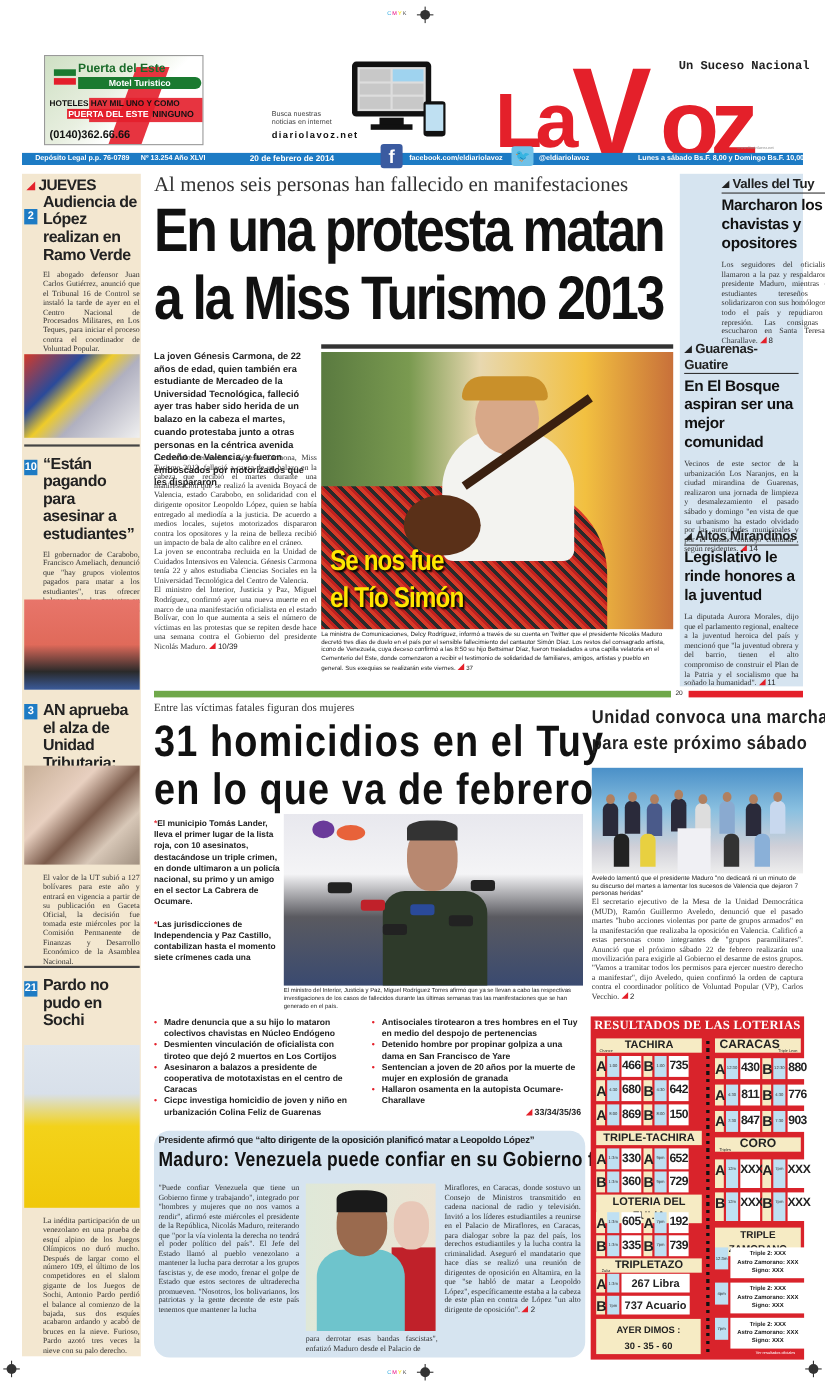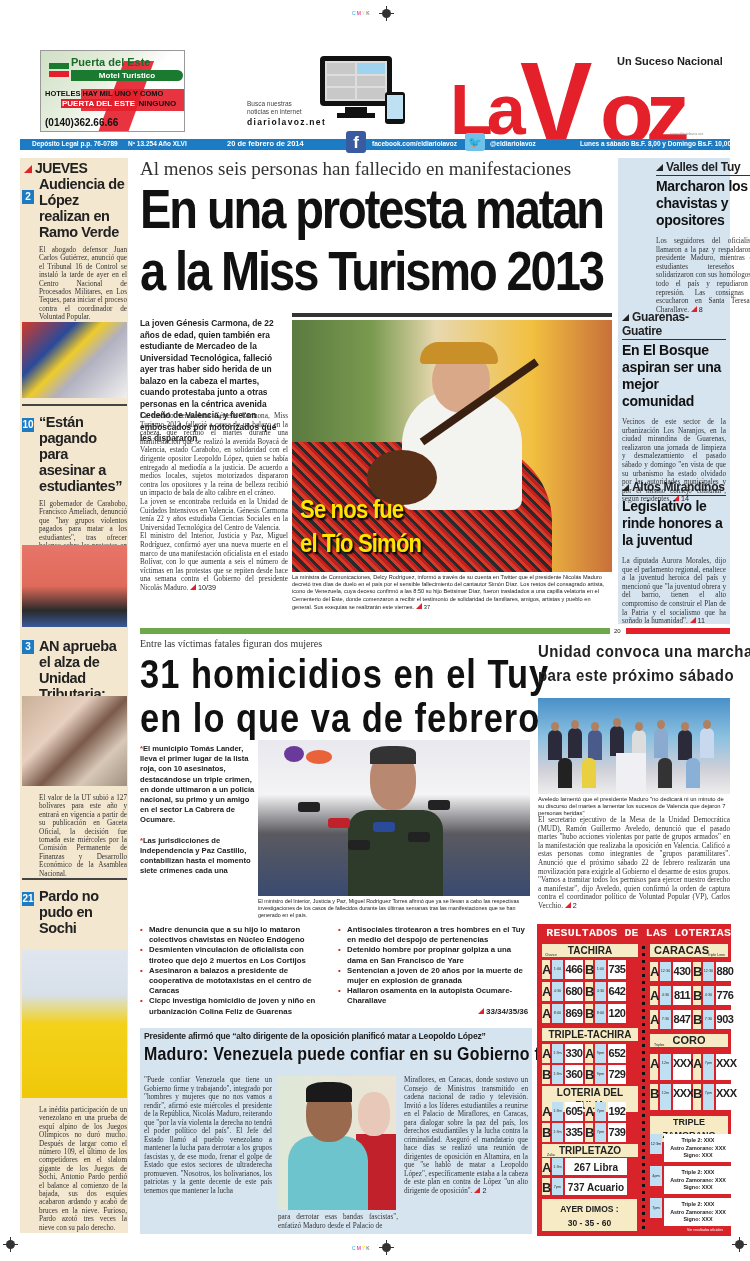--- a/index.html
+++ b/index.html
@@ -33,21 +33,21 @@
   .monitor .scr div { background:#c8c8c8; } .monitor .scr div.b { background:#9fd3ef; }
   .stand { left: 345px; top: 107px; width: 22px; height: 8px; background:#111; }
   .stand2 { left: 337px; top: 113px; width: 38px; height: 5px; background:#111; }
   .phone { left: 385px; top: 92px; width: 20px; height: 32px; background:#111; border-radius:3px; padding:3px 2px 5px; }
   .phone div { width:100%; height:100%; background:#bfe0f2; }
 
   .logo { left: 450px; top: 44px; width: 225px; height: 92px; color:#e4202a; font-family:"Liberation Sans",sans-serif; font-weight:bold; }
   .logo .la { position:absolute; left:0; top:26px; font-size:70px; letter-spacing:-6px; }
   .logo .v { position:absolute; left:70px; top:-8px; font-size:118px; letter-spacing:-8px; transform: scaleX(0.92); transform-origin:left; }
   .logo .oz { position:absolute; left:150px; top:18px; font-size:88px; letter-spacing:-8px; }
-  .tagline { left: 617px; top: 55px; font-size: 11px; color:#222; font-family:Liberation Sans, sans-serif; font-weight:bold; }
+  .tagline { left: 617px; top: 55px; font-size: 11px; color:#222; font-family:Liberation Mono, monospace; font-weight:bold; }
   .logo-url { left:670px; top:131px; font-size:4px; color:#888; }
 
   .bluebar { left: 20px; top: 139px; width: 710px; height: 11px; background:#1d7bc4; color:#fff; font-family:"Liberation Sans",sans-serif; font-size:6.5px; font-weight:bold; }
   .bluebar span { position:absolute; top:1px; white-space:nowrap; }
   .fb { left: 346px; top: 131px; width: 20px; height: 22px; background:#3b5ba0; color:#fff; font-family:"Liberation Sans",sans-serif; font-weight:bold; font-size:17px; text-align:center; line-height:24px; border-radius:3px; }
   .tw { left: 465px; top: 133px; width: 20px; height: 18px; background:#6fc1e8; color:#fff; font-size:11px; text-align:center; line-height:18px; border-radius:3px; }
 
   
   .leftcol { left: 20px; top: 158px; width: 108px; height: 1075px; background:#f3e7d0; }
   .lc-head { left: 24px; top: 160px; font-size: 14px; color:#222; }
@@ -102,42 +102,42 @@
   .police-photo .logo2 { position:absolute; left:48px; top:10px; width:26px; height:14px; background:#e8623a; border-radius:50%; }
   .police-cap { left: 258px; top: 898px; width: 272px; font-family:"Liberation Sans",sans-serif; font-size:5.4px; line-height:7px; color:#222; }
   .bul-list { font-family:"Liberation Sans",sans-serif; font-weight:bold; font-size:7.8px; line-height:10.2px; color:#222; }
   .bul-list li { list-style:none; padding-left:9px; position:relative; }
   .bul-list li::before { content:"•"; color:#e4202a; position:absolute; left:0; top:0; }
   .bl1 { left: 140px; top: 925px; width: 190px; }
   .bl2 { left: 338px; top: 925px; width: 195px; }
   .ref2 { left: 478px; top: 1007px; font-size:8px; font-family:"Liberation Sans",sans-serif; font-weight:bold; }
 
   
-  .maduro { left: 140px; top: 1028px; width: 392px; height: 206px; background:#d6e4f0; }
+  .maduro { left: 140px; top: 1028px; width: 392px; height: 206px; background:#d6e4f0;border-radius:14px; }
   .mkicker { position:absolute; left:4px; top:3px; font-family:"Liberation Sans",sans-serif; font-weight:bold; font-size:8.6px; color:#222; letter-spacing:-0.2px; }
   .mhead { position:absolute; left:4px; top:15px; font-family:"Liberation Sans",sans-serif; font-weight:bold; font-size:18.5px; color:#111; letter-spacing:0.3px; white-space:nowrap; transform:scaleX(0.86); transform-origin:left; }
   .mcol { position:absolute; font-size:7.2px; line-height:8.5px; color:#333; text-align:justify; }
   .mphoto { position:absolute; left:138px; top:48px; width:118px; height:134px; background: linear-gradient(90deg,#dfe8d8,#ece4d4); overflow:hidden; }
   .mphoto .m1 { position:absolute; left:10px; top:60px; width:80px; height:80px; background:#6ec4cc; border-radius:25px 25px 0 0; }
   .mphoto .m1h { position:absolute; left:28px; top:10px; width:46px; height:56px; background:#9a6a4e; border-radius:45%; }
   .mphoto .m1hr { position:absolute; left:28px; top:6px; width:46px; height:20px; background:#1a1a1a; border-radius:40% 40% 0 0; }
   .mphoto .m2 { position:absolute; left:78px; top:58px; width:44px; height:80px; background:#c0212a; }
   .mphoto .m2h { position:absolute; left:80px; top:16px; width:32px; height:44px; background:#e8c8b8; border-radius:45%; }
 
   
   .uhead { left: 538px; top: 640px; font-family:"Liberation Sans",sans-serif; font-weight:bold; font-size:17px; line-height:24px; color:#222; letter-spacing:0.5px; transform:scaleX(0.88); transform-origin:left top; white-space:nowrap; }
   .uphoto { left: 538px; top: 698px; width: 192px; height: 96px; background: linear-gradient(180deg,#4a90c8 0%,#8ac0e0 40%,#d0d0d8 75%,#eee 100%); overflow:hidden; }
   .uphoto .p { position:absolute; width:14px; height:30px; background:#2a2a3a; border-radius:6px 6px 0 0; }
   .uphoto .ph { position:absolute; width:8px; height:9px; background:#b08060; border-radius:50%; }
   .ucap { left: 538px; top: 796px; width: 192px; font-family:"Liberation Sans",sans-serif; font-size:5.8px; line-height:7px; color:#222; }
   .ubody { left: 538px; top: 816px; width: 192px; font-size:7.2px; line-height:8.6px; color:#333; text-align:justify; }
 
   
   .lot { left: 537px; top: 924px; width: 194px; height: 312px; background:#d9232b; }
-  .lot-title { position:absolute; left:0; top:2px; width:100%; text-align:right; font-family:Liberation Mono, monospace; font-weight:bold; font-size:11.5px; color:#fff; letter-spacing:0.2px; }
+  .lot-title { position:absolute; left:0; top:2px; width:100%; text-align:center; font-family:Liberation Serif, serif; font-weight:bold; font-size:11.5px; color:#fff; letter-spacing:0.2px; }
   .lband { position:absolute; background:#f6ebc4; font-family:"Liberation Sans",sans-serif; font-weight:bold; color:#222; text-align:center; font-size:10px; line-height:13px; }
   .lband small { font-size:3.5px; font-weight:normal; position:absolute; top:5px; }
   .lrow { position:absolute; display:flex; gap:2px; height:19px; }
   .lrow .L { width:8px; background:#f6ebc4; font-family:"Liberation Sans",sans-serif; font-weight:bold; font-size:13px; line-height:19px; text-align:center; color:#222; }
   .lrow .T { width:11px; background:#bfe0f2; font-size:3.8px; line-height:19px; text-align:center; color:#333; font-family:"Liberation Sans",sans-serif; }
   .lrow .N { width:18px; background:#fff; font-family:"Liberation Sans",sans-serif; font-weight:bold; font-size:11px; line-height:19px; text-align:center; color:#222; letter-spacing:-0.5px; }
   .lrow .W { width:62px; background:#fff; font-family:"Liberation Sans",sans-serif; font-weight:bold; font-size:10px; line-height:19px; text-align:center; color:#222; }
   .dots { position:absolute; left:105px; top:22px; width:3px; height:285px; background: repeating-linear-gradient(180deg,#111 0 3px,transparent 3px 7px); }
   .zbox { position:absolute; display:flex; gap:2px; }
   .zbox .T { width:12px; height:20px; background:#bfe0f2; font-size:3.8px; text-align:center; line-height:20px; font-family:"Liberation Sans",sans-serif; }
@@ -387,21 +387,21 @@
       <div class="L">B</div>
       <div class="T">4:30</div>
       <div class="N">642</div>
     </div>
   <div class="lrow" style="left:5px;top:80px">
       <div class="L">A</div>
       <div class="T">8:00</div>
       <div class="N">869</div>
       <div class="L">B</div>
       <div class="T">8:00</div>
-      <div class="N">120</div>
+      <div class="N">150</div>
     </div>
 
   <div class="lband" style="left:113px;top:20px;width:78px;text-align:left;padding-left:4px;font-size:11px"><span>CARACAS</span><small style="right:3px">Triple Leon</small></div>
   <div class="lrow" style="left:113px;top:38px">
       <div class="L">A</div>
       <div class="T">12:30</div>
       <div class="N">430</div>
       <div class="L">B</div>
       <div class="T">12:30</div>
       <div class="N">880</div>

